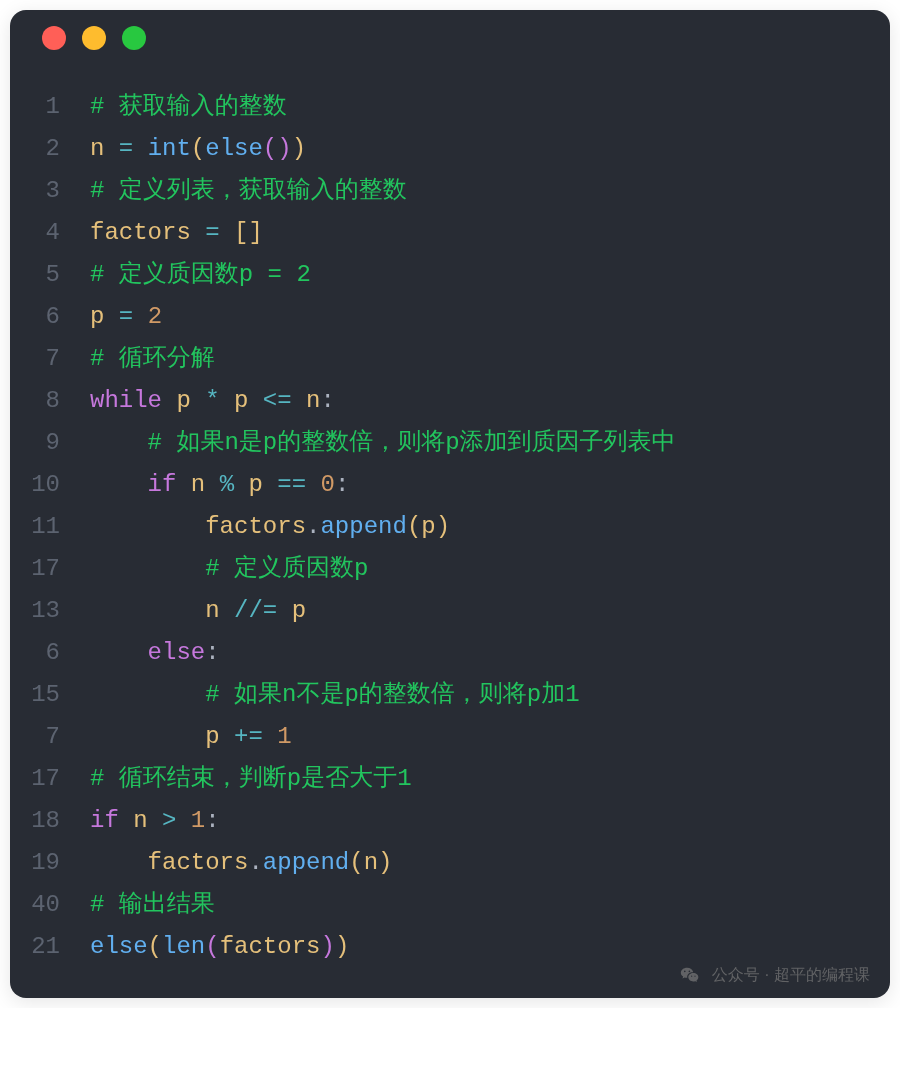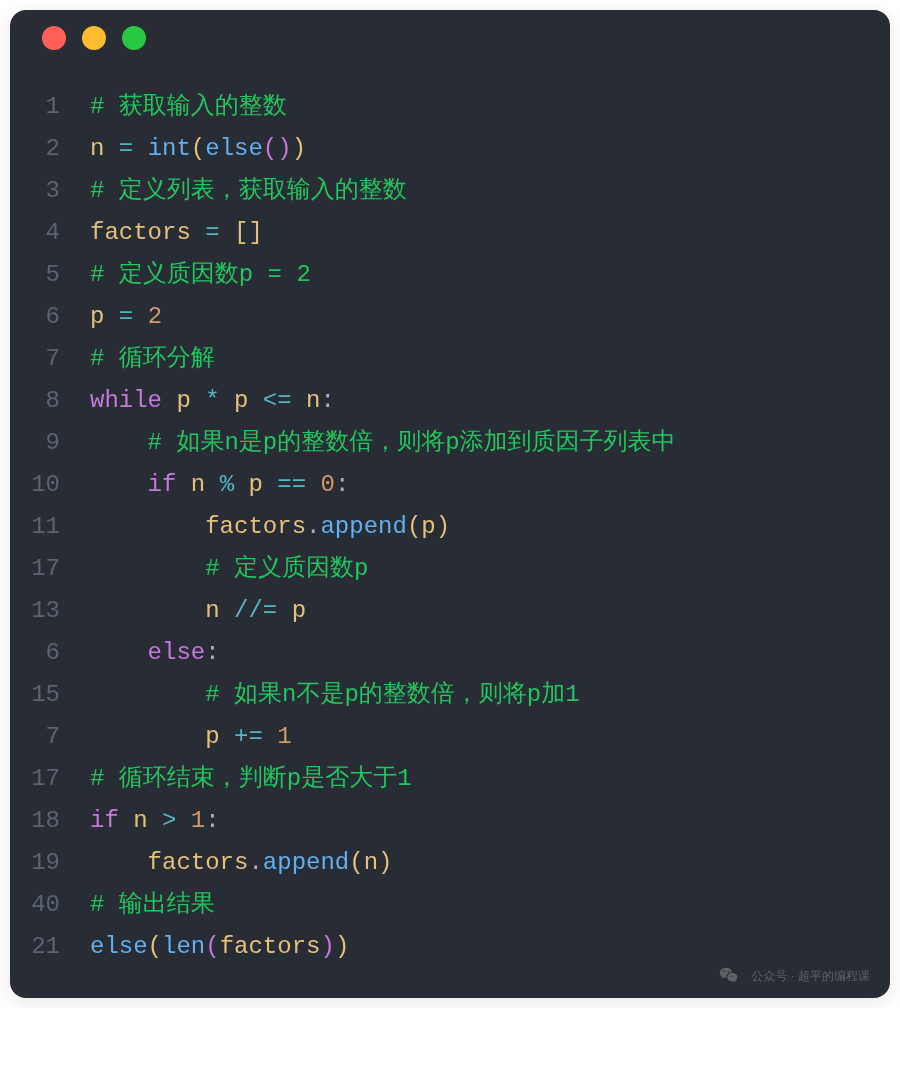--- a/index.html
+++ b/index.html
@@ -82,21 +82,21 @@
     .text { color: #abb2bf; }
     
     .watermark {
       position: absolute;
       bottom: 12px;
       right: 20px;
       display: flex;
       align-items: center;
       gap: 12px;
       color: #7a7a7a;
-      font-size: 12px;
+      font-size: 16px;
       font-family: -apple-system, sans-serif;
       opacity: 0.7;
     }
     
     .wechat-icon {
       width: 20px;
       height: 20px;
       display: inline-flex;
       align-items: center;
       justify-content: center;

